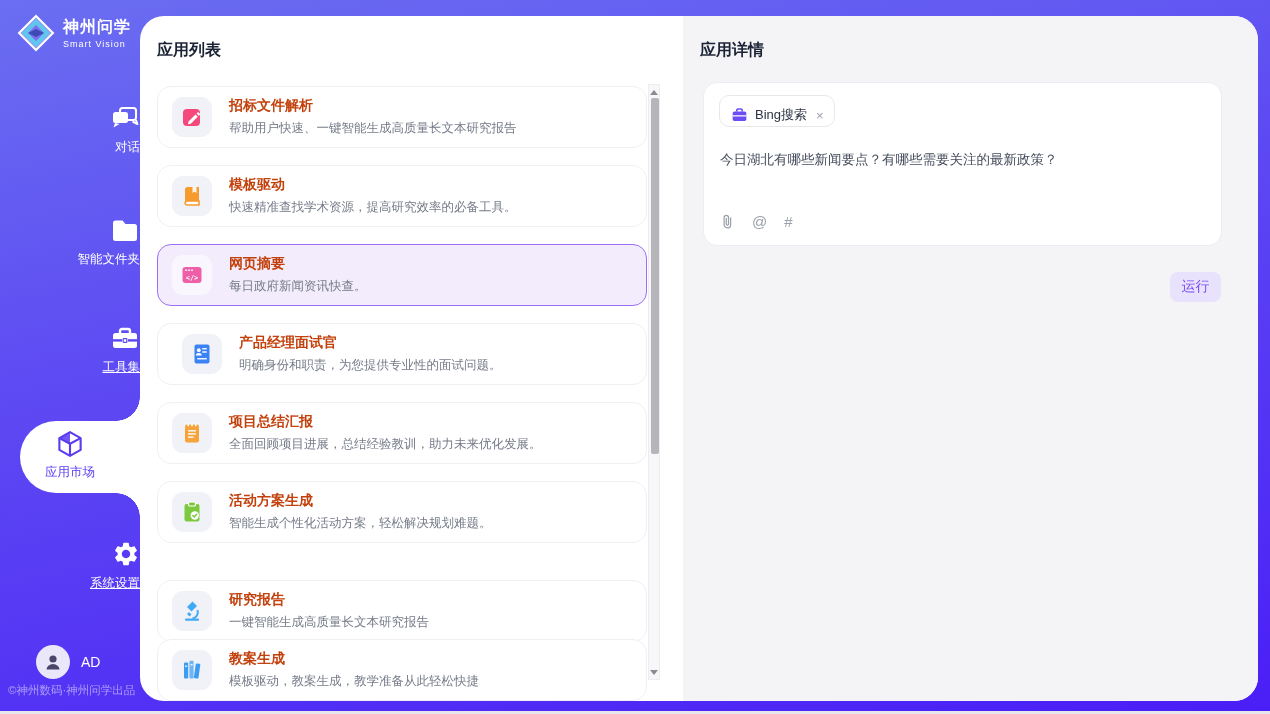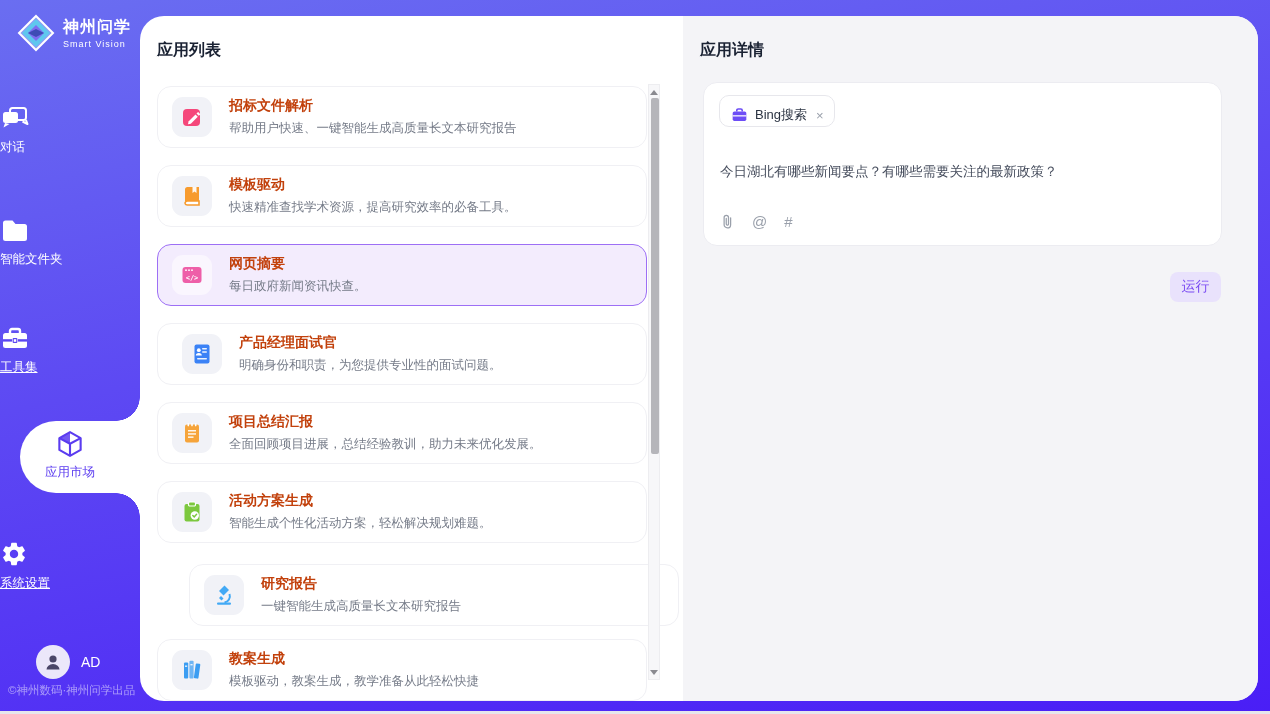--- a/index.html
+++ b/index.html
@@ -7,21 +7,21 @@
   .page { position:relative; width:1270px; height:714px; overflow:hidden;
           background:linear-gradient(168deg,#6a6ef1 0%,#5d49f3 42%,#4a1ef6 100%); }
   .bottom-strip { position:absolute; left:0; bottom:0; width:100%; height:3px; background:#e6e6ec; }
 
   
   .sidebar { position:absolute; left:0; top:0; width:140px; height:714px; color:#fff; }
   .logo-row { position:absolute; left:16px; top:13px; display:flex; align-items:center; gap:7px; }
   .logo-text .cn { font-size:16px; font-weight:bold; letter-spacing:1px; }
   .logo-text .en { font-size:9px; letter-spacing:1px; margin-top:1px; }
   .nav-item { position:absolute; left:0; width:140px; display:flex; flex-direction:column;
-              align-items:flex-start; gap:7px; cursor:pointer; }
+              align-items:flex-end; gap:7px; cursor:pointer; }
   .nav-item .label { font-size:12.5px; color:#fff; }
   .nav-item.underline .label { text-decoration:underline; }
   .nav-item-chat { top:104px; } .nav-item-folder { top:218px; }
   .nav-item-tools { top:326px; } .nav-item-settings { top:540px; }
 
   .active-bubble { position:absolute; left:20px; top:421px; width:120px; height:72px;
                    background:#fff; border-radius:36px 0 0 36px; }
   .active-bubble::before, .active-bubble::after { content:""; position:absolute; right:0; width:24px; height:24px; }
   .active-bubble::before { top:-24px; background:radial-gradient(circle 24px at 0 0, rgba(0,0,0,0) 23.5px, #fff 24px); }
   .active-bubble::after  { bottom:-24px; background:radial-gradient(circle 24px at 0 100%, rgba(0,0,0,0) 23.5px, #fff 24px); }
@@ -62,21 +62,21 @@
 
   
   .detail-panel { position:absolute; left:543px; top:0; width:575px; height:685px; background:#f4f4f7; }
   .detail-title { left:17px; top:24px; }
   .composer { position:absolute; left:20px; top:66px; width:519px; height:164px; background:#fff;
               border:1px solid #ececf1; border-radius:14px; }
   .tool-tag { position:absolute; left:15px; top:12px; height:32px; display:inline-flex; align-items:center;
               gap:7px; padding:8px 10px 0 11px; background:#fff; border:1px solid #e7e7ec; border-radius:10px; }
   .tool-tag .tag-label { font-size:13px; color:#2b3342; }
   .tool-tag .tag-close { font-size:13px; color:#9aa0ab; cursor:pointer; margin-left:2px; }
-  .query-text { position:absolute; left:16px; top:80px; width:480px; font-size:13.5px; color:#454c5c; }
+  .query-text { position:absolute; left:16px; top:68px; width:480px; font-size:13.5px; color:#454c5c; }
   .composer-icons { position:absolute; left:16px; bottom:15px; display:flex; align-items:center; gap:17px; color:#9aa0ab; }
   .ci { font-size:15px; cursor:pointer; display:flex; align-items:center; }
   .run-btn { position:absolute; left:487px; top:256px; width:51px; height:30px; background:#e9e2fc;
              border:none; border-radius:8px; color:#7b4df2; font-size:14px; cursor:pointer;
              font-family:Liberation Sans, sans-serif; }
   svg { display:block; }
 </style>
 </head>
 <body>
 
@@ -252,21 +252,21 @@
     <rect x="8.5" y="2" width="7" height="4" rx="1.2" fill="#7cc83e" stroke="#fff" stroke-width="1.2"></rect>
     <circle cx="14.8" cy="15.5" r="4.2" fill="#fff"></circle>
     <path d="M12.8 15.5 l1.4 1.4 2.4-2.6" fill="none" stroke="#7cc83e" stroke-width="1.5" stroke-linecap="round"></path>
   </svg>
           </div>
     <div class="card-text">
       <div class="card-title">活动方案生成</div>
       <div class="card-desc">智能生成个性化活动方案，轻松解决规划难题。</div>
     </div>
   </div>
-        <div class="card" style="top: 478px; margin-left: 32px;">
+        <div class="card" style="top: 494px;">
     <div class="app-icon">
             <svg width="24" height="24" viewBox="0 0 24 24">
     <path d="M12.5 2.5 l4.5 4.5 -5.5 5.5 -4.5-4.5 z" fill="#42a9f5"></path>
     <path d="M9 13 l-2 2 2.5 2.5 2-2 z" fill="#42a9f5"></path>
     <path d="M17.5 11 a6.5 6.5 0 0 1-5 8.5" fill="none" stroke="#42a9f5" stroke-width="2"></path>
     <rect x="5" y="19.5" width="14" height="2.3" rx="1.1" fill="#42a9f5"></rect>
   </svg>
           </div>
     <div class="card-text">
       <div class="card-title">研究报告</div>

